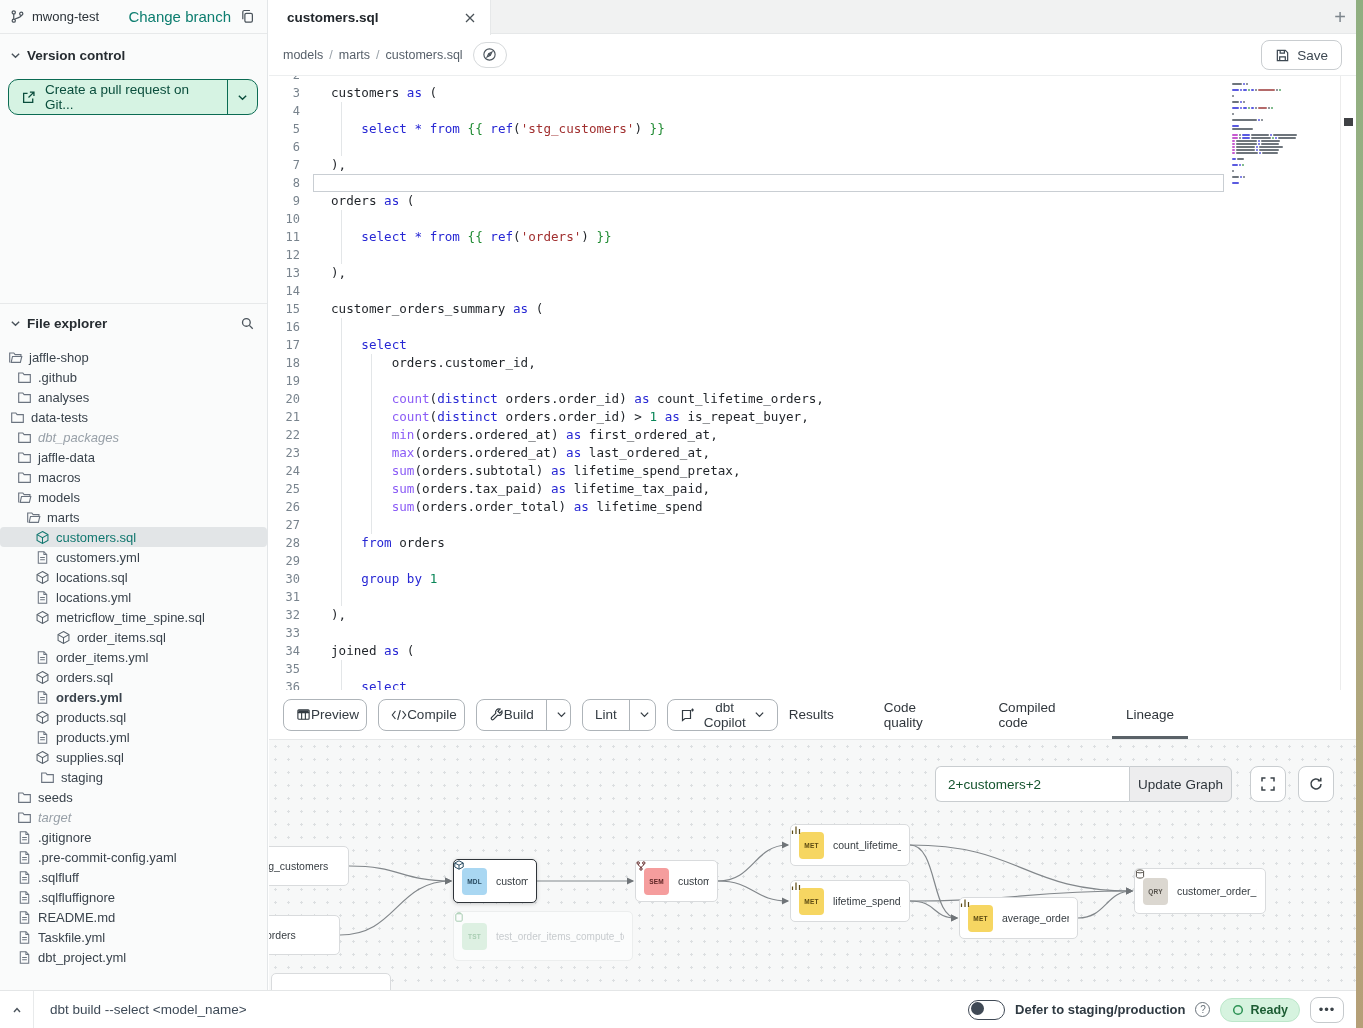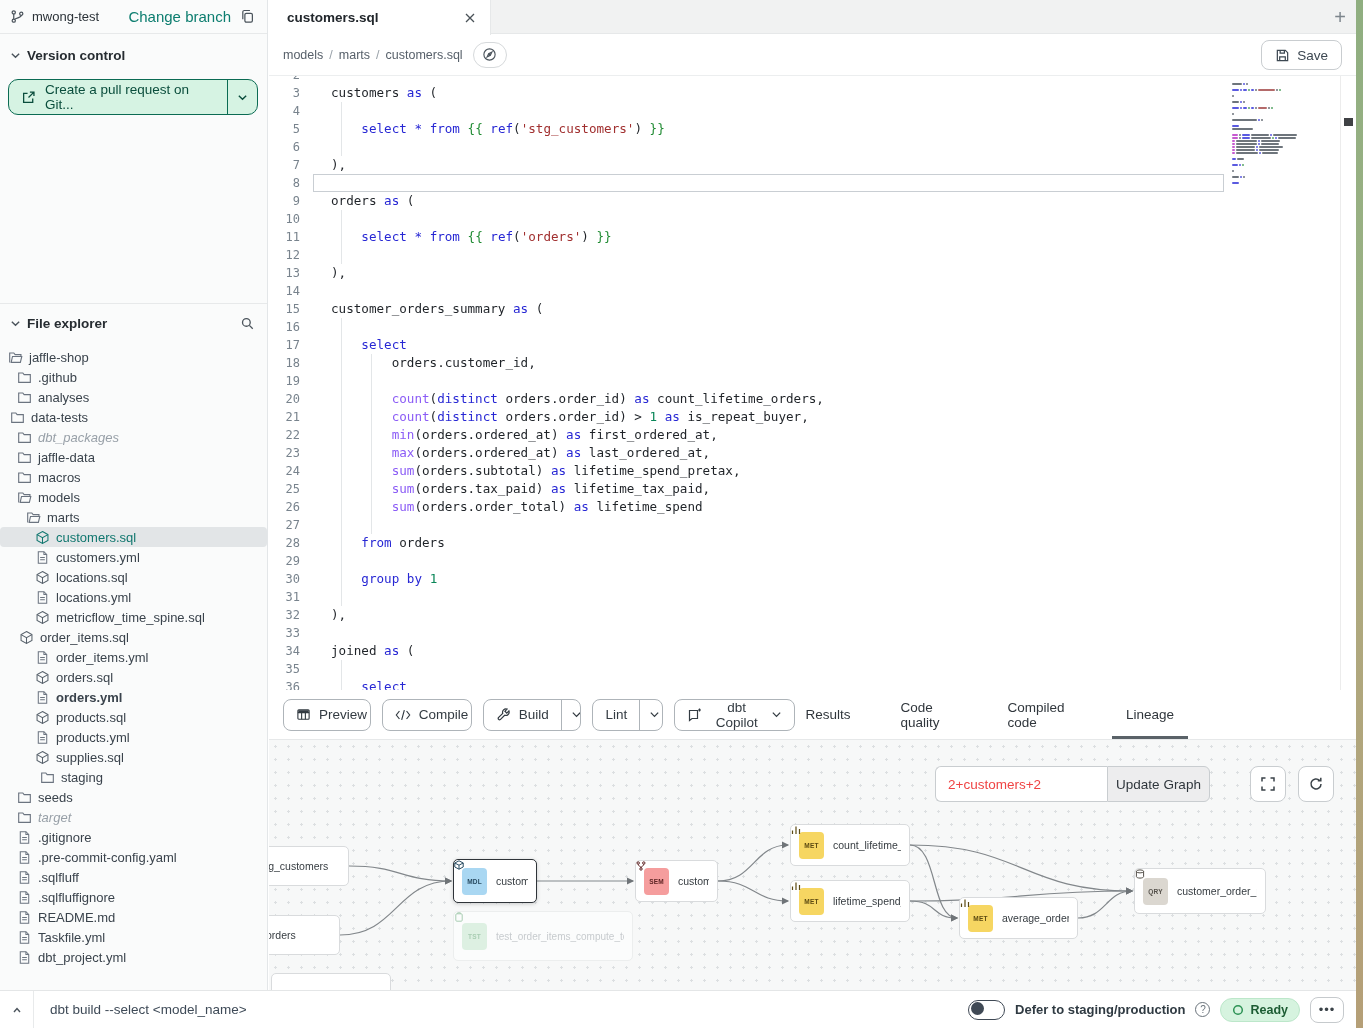--- a/index.html
+++ b/index.html
@@ -69,32 +69,32 @@
   .minimap { position:absolute; left:963px; top:4px; width:82px; }
   .mm-row { height:2px; margin-bottom:1px; display:flex; gap:1px; }
   .mm-seg { height:2px; border-radius:1px; }
   .ed-scroll { position:absolute; right:0; top:0; bottom:0; width:16px; border-left:1px solid #ececec; background:#fff; }
   .ed-scroll .handle { position:absolute; left:3px; top:42px; width:9px; height:8px; background:#3f4144; }
 
   
   .toolbar { height:50px; border-bottom:1px solid #e6e8e9; display:flex; align-items:center; padding:0 14px; gap:11px; background:#fff; }
   .tbtn { height:32px; display:flex; align-items:stretch; background:#fff; border:1px solid #aeb4b9;
     border-radius:8px; overflow:hidden; cursor:pointer; font-family:inherit; }
-  .tbtn .seg { display:flex; align-items:center; gap:8px; padding:0 12px; font-size:13.5px; color:#333b42; }
+  .tbtn .seg { display:flex; align-items:center; gap:0; padding:0 12px; font-size:13.5px; color:#333b42; }
   .tbtn .seg.caret-seg { border-left:1px solid #aeb4b9; padding:0 9px; }
   .rtabs { margin-left:auto; display:flex; gap:50px; padding-right:168px; height:100%; align-items:flex-start; }
   .rtab { position:relative; height:100%; display:flex; align-items:center; font-size:13.5px; color:#30363c; cursor:pointer; }
   .rtab.active::after { content:""; position:absolute; left:-14px; right:-14px; bottom:0; height:3px; background:#5a6268; }
 
   
   .canvas { position:relative; height:250px; background:#f7f8f8; overflow:hidden;
     background-image:radial-gradient(circle,#dcdfe1 1px,transparent 1.3px); background-size:13px 13px; }
   .selector-group { position:absolute; top:26px; left:666px; display:flex; height:36px; z-index:5; }
-  .selector-input { width:172px; height:36px; border:1px solid #c9cdd0; border-right:none; border-radius:6px 0 0 6px;
-    padding:0 12px; font-size:13.5px; color:#ef4444; font-family:inherit; background:#fff; }
+  .selector-input { width:194px; height:36px; border:1px solid #c9cdd0; border-right:none; border-radius:6px 0 0 6px;
+    padding:0 12px; font-size:13.5px; color:#14532d; font-family:inherit; background:#fff; }
   .update-btn { width:103px; height:36px; border:1px solid #c9cdd0; border-radius:0 6px 6px 0;
     background:#ededee; font-size:13.5px; color:#2f363c; cursor:pointer; font-family:inherit; }
   .sq-btn { position:absolute; top:26px; width:36px; height:36px; background:#fff; border:1px solid #c9cdd0;
     border-radius:8px; display:flex; align-items:center; justify-content:center; cursor:pointer; z-index:5; }
   .sq-btn.fs { left:981px; } .sq-btn.rf { left:1029px; }
   .graph, .graph svg { position:absolute; inset:0; }
   .gnode { position:absolute; background:#fff; border:1px solid #d9dbdd; border-radius:5px;
     display:flex; align-items:center; gap:9px; padding:0 8px; }
   .gnode.selected { border:1.5px solid #2f3439; box-shadow:0 1px 4px rgba(0,0,0,.18); z-index:3; }
   .gnode.faded { border-color:#eceeee; background:#fbfcfc; }
@@ -336,21 +336,21 @@
           <span class="ticon">
             <svg class="ic" width="15" height="15" viewBox="0 0 16 16">
               <g fill="none" stroke="#57616b" stroke-width="1.1">
                 <path d="M8 1.6 13.8 4.9v6.2L8 14.4 2.2 11.1V4.9z"></path>
                 <path d="M2.2 4.9 8 8.2l5.8-3.3M8 8.2v6.2"></path>
               </g>
             </svg>
           </span>
           <span class="tlabel">metricflow_time_spine.sql</span>
         </div>
-        <div class="trow" style="padding-left: 19px;">
+        <div class="trow" style="padding-left: 56px;">
           <span class="ticon">
             <svg class="ic" width="15" height="15" viewBox="0 0 16 16">
               <g fill="none" stroke="#57616b" stroke-width="1.1">
                 <path d="M8 1.6 13.8 4.9v6.2L8 14.4 2.2 11.1V4.9z"></path>
                 <path d="M2.2 4.9 8 8.2l5.8-3.3M8 8.2v6.2"></path>
               </g>
             </svg>
           </span>
           <span class="tlabel">order_items.sql</span>
         </div>

